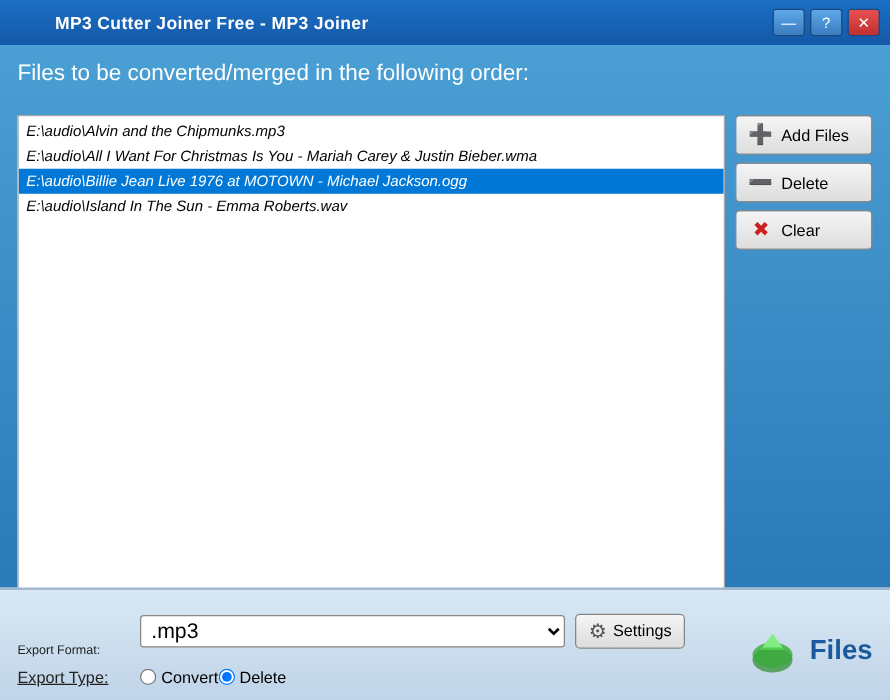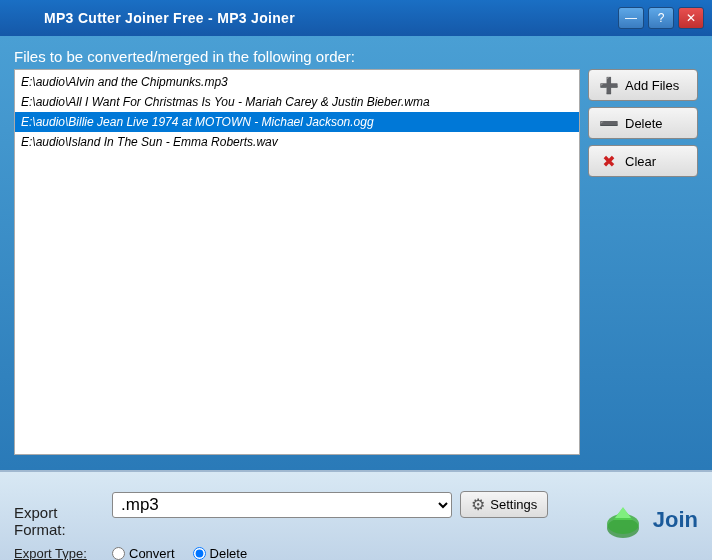--- a/index.html
+++ b/index.html
@@ -52,22 +52,22 @@
 
     
     .main-area {
       background: linear-gradient(to bottom, #4a9fd4, #2a7ab8);
       padding: 12px 14px;
       height: calc(560px - 36px - 90px);
     }
 
     .instruction-text {
       color: white;
-      margin-bottom: 4px;
-      font-size: 15px;
+      margin-bottom: 23px;
+      font-size: 18px;
     }
 
     .file-panel {
       display: flex;
       gap: 8px;
       height: calc(100% - 24px);
     }
 
     
     .file-list-container {
@@ -134,21 +134,21 @@
       justify-content: center;
       gap: 8px;
     }
 
     .format-row {
       display: flex;
       align-items: center;
       gap: 8px;
     }
     .format-label {
-      font-size: 15px;
+      font-size: 10px;
       color: #222;
       width: 90px;
       margin-top: 32px;
     }
     .format-select {
       flex: 1;
       max-width: 340px;
       height: 26px;
       border: 1px solid #888;
       border-radius: 3px;
@@ -179,21 +179,20 @@
     }
     .type-label {
       font-size: 13px;
       color: #222;
       width: 90px;
       text-decoration: underline;
     }
     .radio-group {
       display: flex;
       align-items: flex-end;
-      gap: 18px;
     }
     .radio-option {
       display: flex;
       align-items: center;
       gap: 4px;
       font-size: 13px;
       cursor: pointer;
     }
     input[type="radio"] {
       cursor: pointer;
@@ -231,21 +230,21 @@
   </div>
 </div>
 
 <div class="main-area">
   <div class="instruction-text">Files to be converted/merged in the following order:</div>
   <div class="file-panel">
 
     <div class="file-list-container" id="file-list">
         <div class="file-item">E:\audio\Alvin and the Chipmunks.mp3</div>
         <div class="file-item">E:\audio\All I Want For Christmas Is You - Mariah Carey &amp; Justin Bieber.wma</div>
-        <div class="file-item selected">E:\audio\Billie Jean Live 1974 at MOTOWN - Michael Jackson.ogg</div>
+        <div class="file-item selected">E:\audio\Billie Jean Live 1976 at MOTOWN - Michael Jackson.ogg</div>
         <div class="file-item">E:\audio\Island In The Sun - Emma Roberts.wav</div>
       </div>
 
     <div class="buttons-panel">
       <button class="action-btn">
         <span class="btn-icon add-icon">➕</span>
         <span>Add Files</span>
       </button>
       <button class="action-btn">
         <span class="btn-icon del-icon">➖</span>
@@ -282,15 +281,15 @@
     </div>
   </div>
 
   <button class="join-btn">
     <svg class="join-icon" viewBox="0 0 44 44" xmlns="http://www.w3.org/2000/svg">
       <ellipse cx="22" cy="30" rx="16" ry="10" fill="#2a8a2a" opacity="0.7"></ellipse>
       <ellipse cx="22" cy="26" rx="16" ry="10" fill="#3aaa3a" opacity="0.8"></ellipse>
       <polygon points="12,22 32,22 22,10" fill="#50cc50"></polygon>
       <polygon points="14,20 30,20 22,9" fill="#80ee80"></polygon>
     </svg>
-    <span>Join</span>
+    <span>Files</span>
   </button>
 </div>
 
 </body></html>

